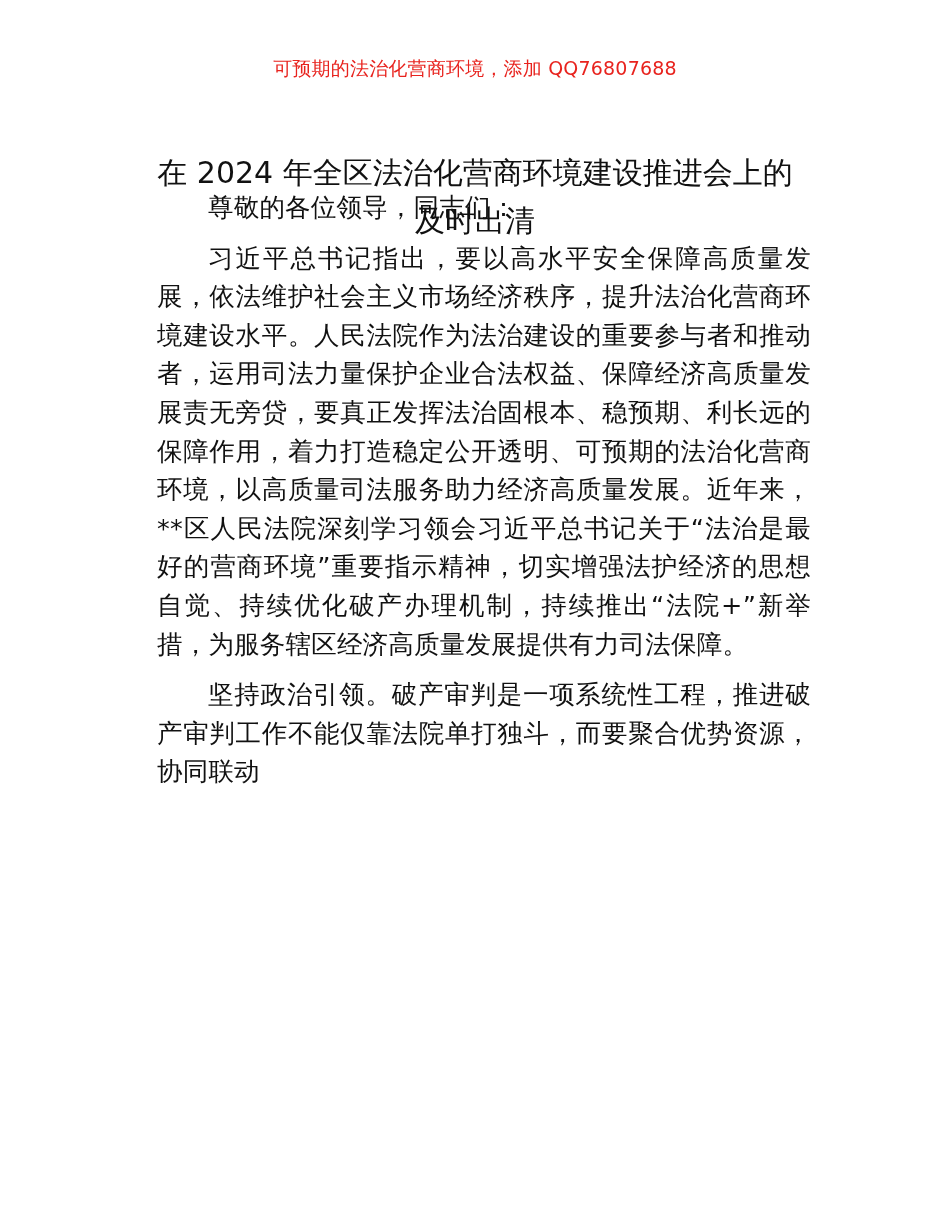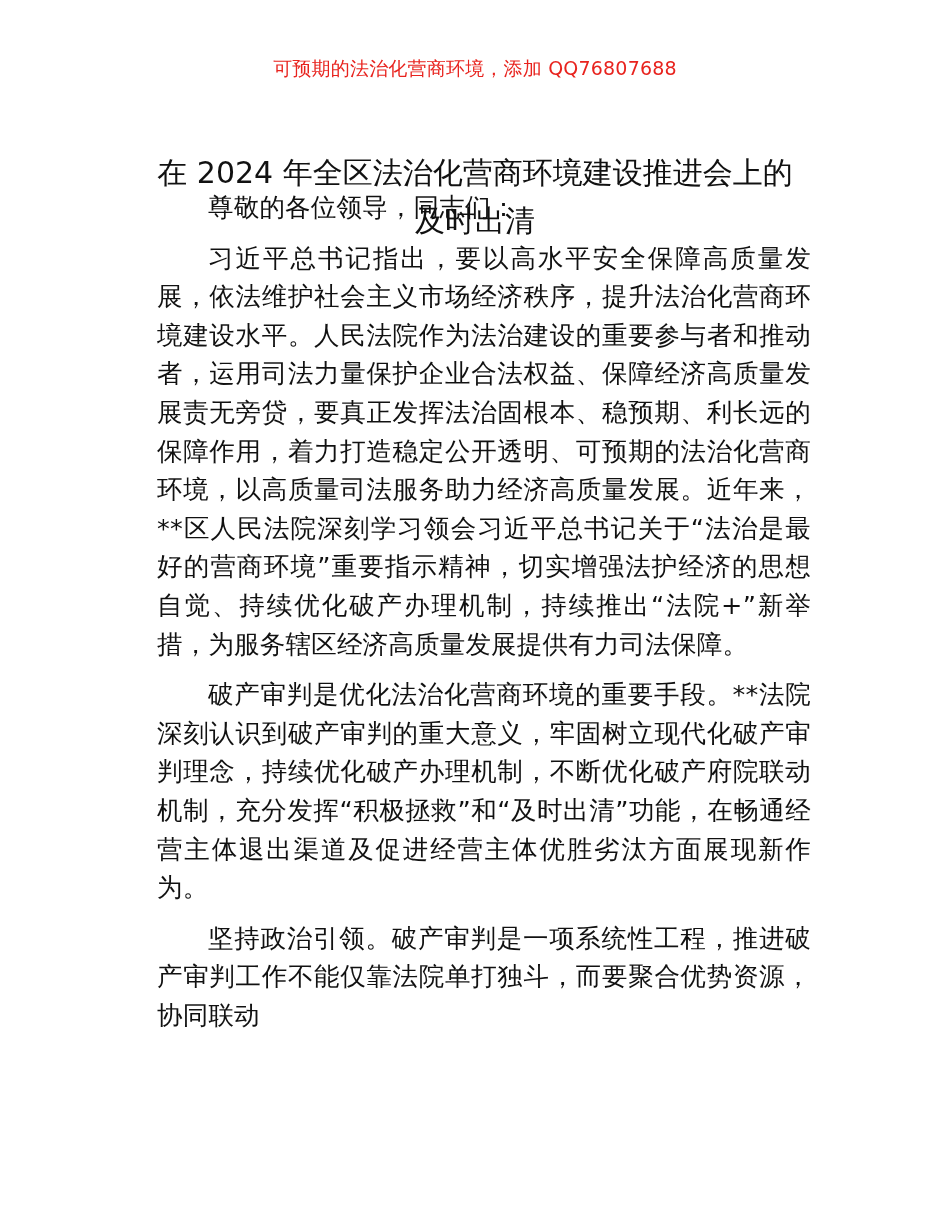--- a/index.html
+++ b/index.html
@@ -20,15 +20,14 @@
 <div class="banner">可预期的法治化营商环境，添加 QQ76807688</div>
 
 <div class="title">
   <div>在 2024 年全区法治化营商环境建设推进会上的</div>
   <div>及时出清</div>
 </div>
 
 <div class="body">
   <p class="para indent">尊敬的各位领导，同志们：</p>
   <p class="para indent">习近平总书记指出，要以高水平安全保障高质量发展，依法维护社会主义市场经济秩序，提升法治化营商环境建设水平。人民法院作为法治建设的重要参与者和推动者，运用司法力量保护企业合法权益、保障经济高质量发展责无旁贷，要真正发挥法治固根本、稳预期、利长远的保障作用，着力打造稳定公开透明、可预期的法治化营商环境，以高质量司法服务助力经济高质量发展。近年来，**区人民法院深刻学习领会习近平总书记关于“法治是最好的营商环境”重要指示精神，切实增强法护经济的思想自觉、持续优化破产办理机制，持续推出“法院+”新举措，为服务辖区经济高质量发展提供有力司法保障。</p>
-  <p class="para indent">破产审判是优化法治化营商环境的重要手段。**法院深刻认识到破产审判的重大意义，牢固树立现代化破产审判理念，持续优化破产办理机制，不断优化破产府院联动机制，充分发挥“积极拯救”和“及时出清”功能，在畅通经营主体退出渠道及促进经营主体优胜劣汰方面展现新作为。</p>
   <p class="para indent">坚持政治引领。破产审判是一项系统性工程，推进破产审判工作不能仅靠法院单打独斗，而要聚合优势资源，协同联动</p>
 </div>
 
 </body></html>

